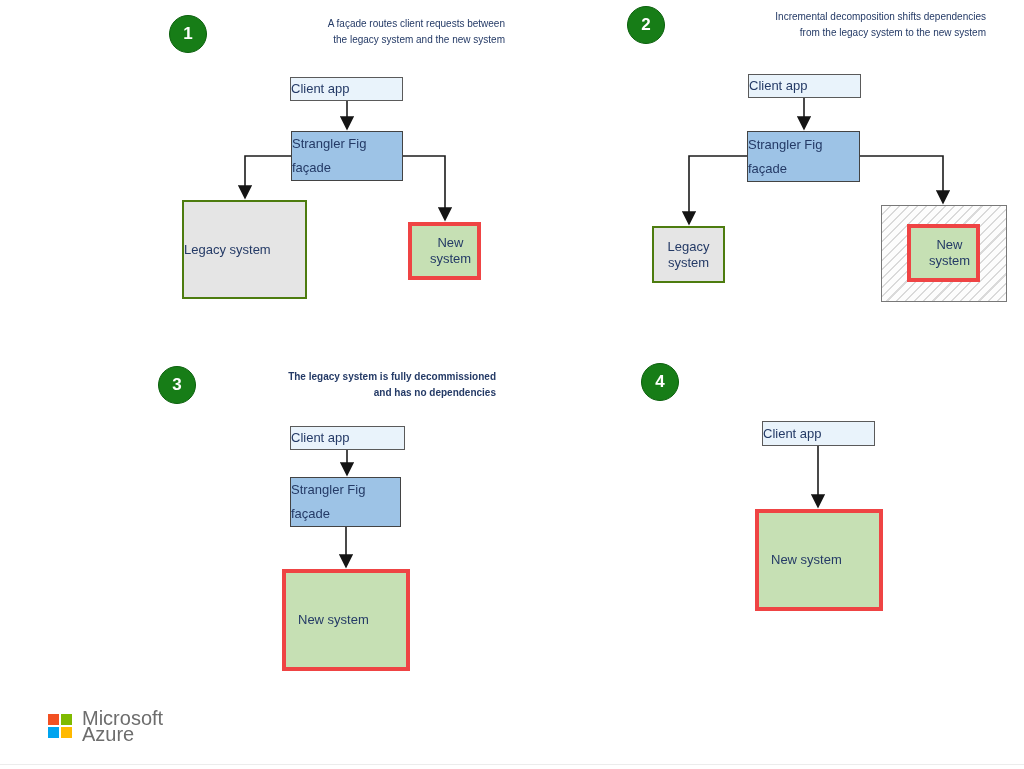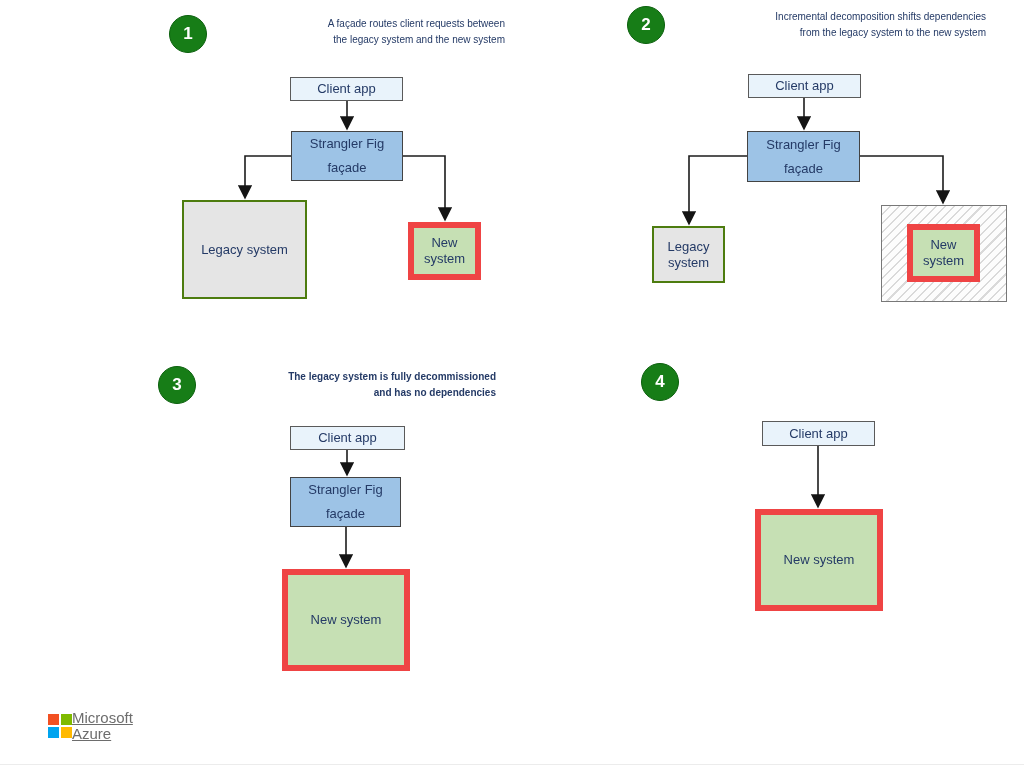--- a/index.html
+++ b/index.html
@@ -20,36 +20,36 @@
     background:#177d17;border:1px solid #0b600d;box-sizing:border-box;
     color:#ffffff;font-weight:bold;font-size:17px;
     display:flex;align-items:center;justify-content:center;z-index:2;
   }
   .caption{
     position:absolute;text-align:right;color:var(--navy);
     font-size:10px;line-height:16px;z-index:2;
   }
   .box{
     position:absolute;box-sizing:border-box;z-index:2;
-    display:flex;flex-direction:column;align-items:center;justify-content:center;
+    display:flex;flex-direction:column;align-items:flex-start;justify-content:center;
     text-align:center;font-size:13px;line-height:16px;color:var(--navy);
   }
   .client{background:#e9f3fb;border:1px solid #5a5a5a;}
   .facade{background:#9dc3e6;border:1px solid #434343;gap:8px;}
   .legacy{background:#e5e5e5;border:2px solid #4d7c0f;}
-  .newbox{background:#c6e0b4;border:6px solid #ef4444;}
+  .newbox{background:#c6e0b4;border:4px solid #ef4444;padding-left:12px;}
   .hatch{
     position:absolute;box-sizing:border-box;z-index:1;
     background:repeating-linear-gradient(135deg,#fdfdfd 0px,#fdfdfd 5px,#dadada 5px,#dadada 6.5px);
     border:1px solid #787878;
   }
   .mslogo{position:absolute;left:48px;top:710px;display:flex;align-items:center;z-index:2;}
   .mslogo .squares{display:grid;grid-template-columns:11px 11px;grid-template-rows:11px 11px;gap:2px;}
   .sq{width:11px;height:11px;}
-  .mslogo .brand{color:#6d6d6d;font-size:15px;line-height:16px;text-decoration:underline;}
+  .mslogo .brand{margin-left:10px;color:#6d6d6d;font-size:20px;line-height:16px;}
   .divider{position:absolute;left:0;top:764px;width:1024px;height:1px;background:#ececec;z-index:2;}
 </style>
 </head>
 <body>
 
 <div class="canvas">
 
   <svg class="connectors" width="1024" height="769">
     <defs>
       <marker id="arrowhead" viewBox="0 0 10 10" markerWidth="9" markerHeight="9" refX="7.5" refY="5" orient="auto">

